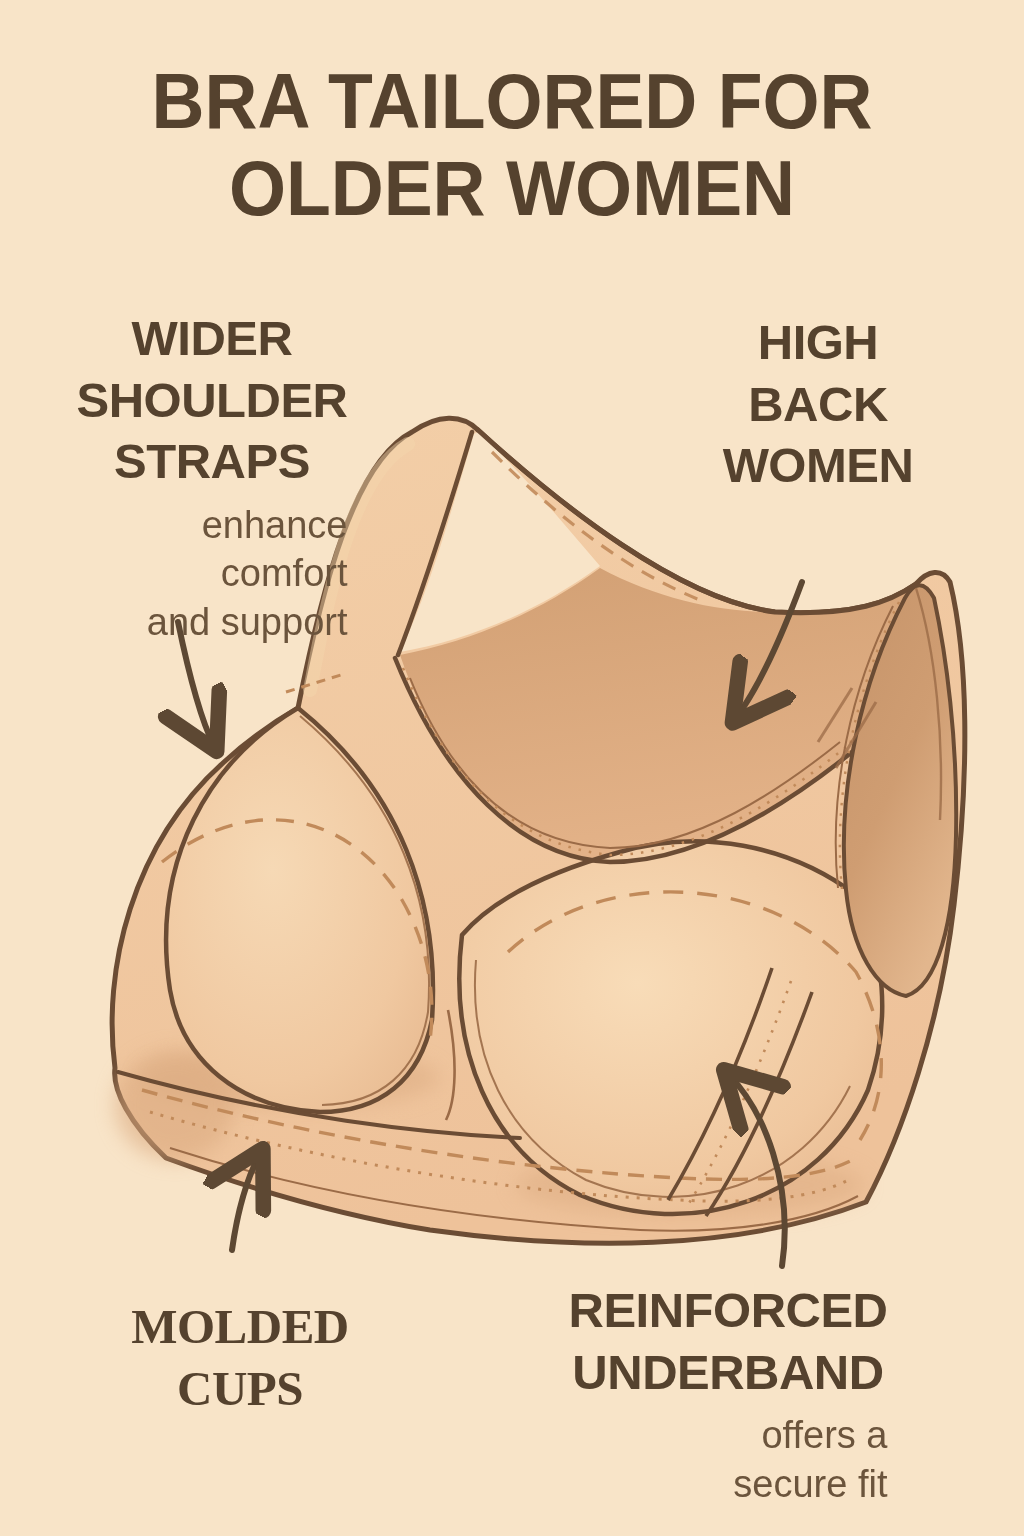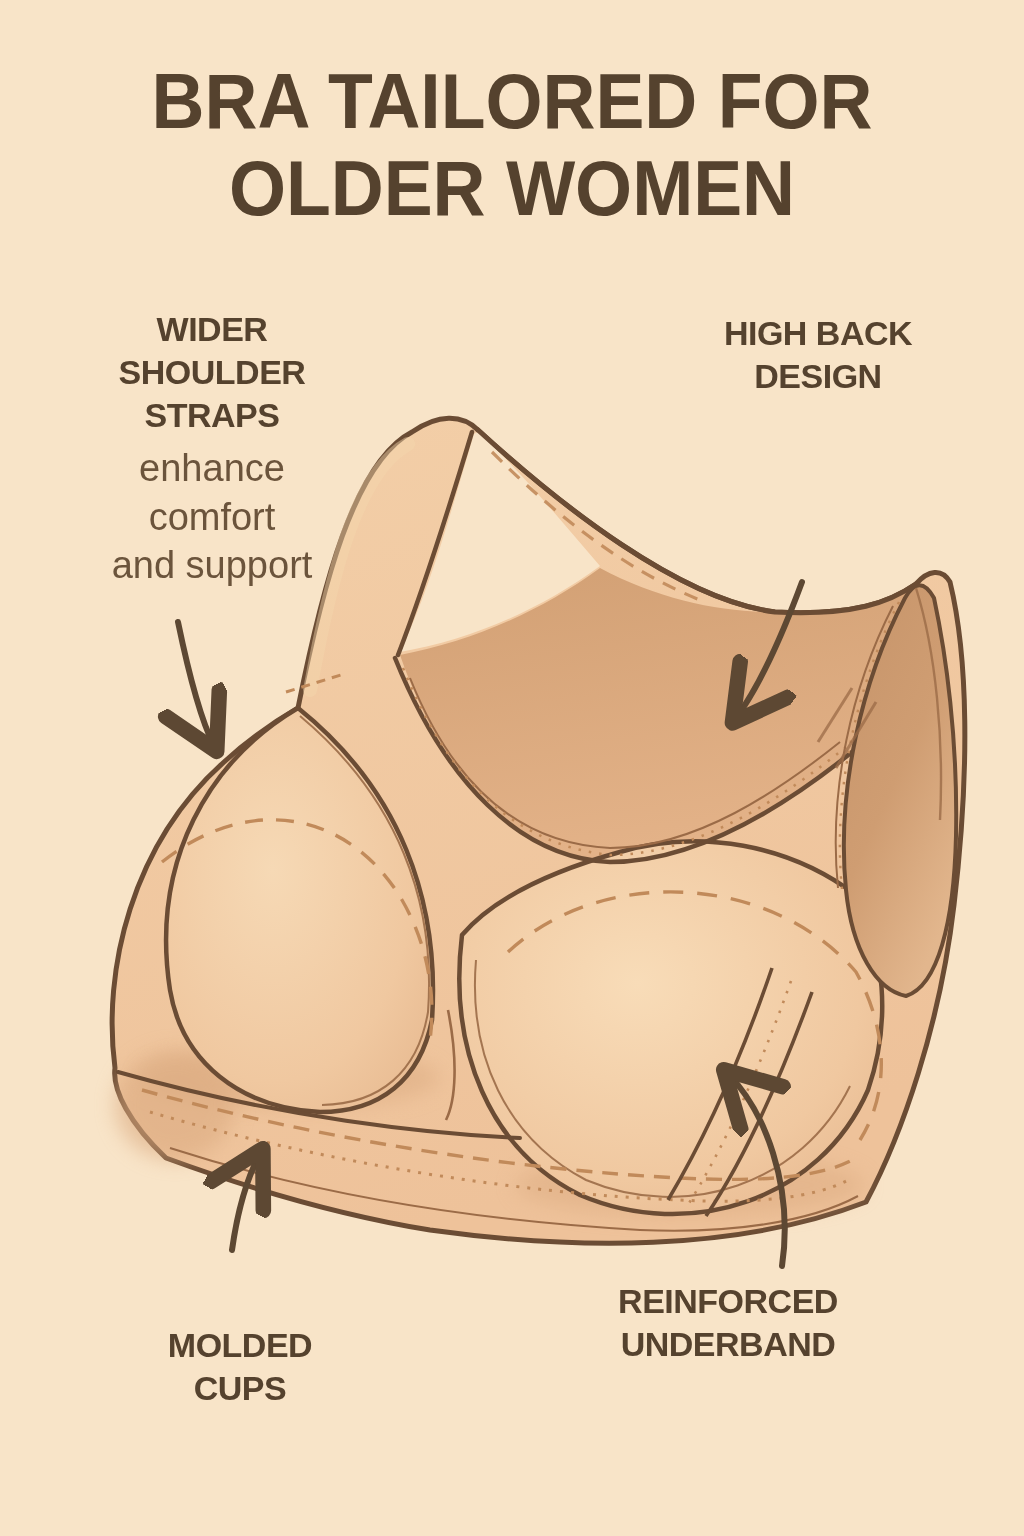--- a/index.html
+++ b/index.html
@@ -11,30 +11,30 @@
   .title{
     position:absolute;top:58px;left:50%;
     transform:translateX(-50%) scaleX(.94);
     width:1100px;text-align:center;
     font-size:78px;font-weight:700;line-height:1.12;letter-spacing:0;
     color:var(--text-heading,#55422e);
     white-space:pre-line;
   }
   .callout{position:absolute;transform:translateX(-50%);text-align:center;}
   .callout .heading{
-    font-weight:700;font-size:34px;line-height:1.26;letter-spacing:-.5px;
+    font-weight:700;font-size:49px;line-height:1.26;letter-spacing:-.5px;
     color:var(--text-heading,#55422e);white-space:pre-line;
   }
   .callout .desc{
     font-size:38px;line-height:1.27;margin-top:8px;
-    color:var(--text-body,#6b543c);white-space:pre-line;
+    color:var(--text-body,#6b543c);white-space:pre-line;text-align:right;
   }
   .callout-wider{left:212px;top:308px;}
   .callout-highback{left:818px;top:312px;}
-  .callout-molded{left:240px;top:1324px;}
+  .callout-molded{left:240px;top:1296px;font-family:Liberation Serif, serif;}
   .callout-underband{left:728px;top:1280px;}
   svg.bra{position:absolute;left:0;top:0;}
 </style>
 </head>
 <body>
 
 <svg class="bra" width="1024" height="1536" viewBox="0 0 1024 1536" role="img" aria-label="Line illustration of a beige full-coverage bra with wide shoulder straps, high back panel, molded cups and a reinforced underband">
   <defs>
     <radialGradient id="cupL" cx="40%" cy="40%" r="75%">
       <stop offset="0%" style="stop-color:var(--cup-light,#f6d9b5)"></stop>
@@ -174,24 +174,26 @@
   <div class="heading">WIDER
 SHOULDER
 STRAPS</div>
   <div class="desc">enhance
 comfort
 and support</div>
 </div>
 
 <div class="callout callout-highback">
   <div class="heading">HIGH BACK
-DESIGN</div>
+WOMEN</div>
 </div>
 
 <div class="callout callout-molded">
   <div class="heading">MOLDED
 CUPS</div>
 </div>
 
 <div class="callout callout-underband">
   <div class="heading">REINFORCED
 UNDERBAND</div>
+  <div class="desc">offers a
+secure fit</div>
 </div>
 
 </body></html>

